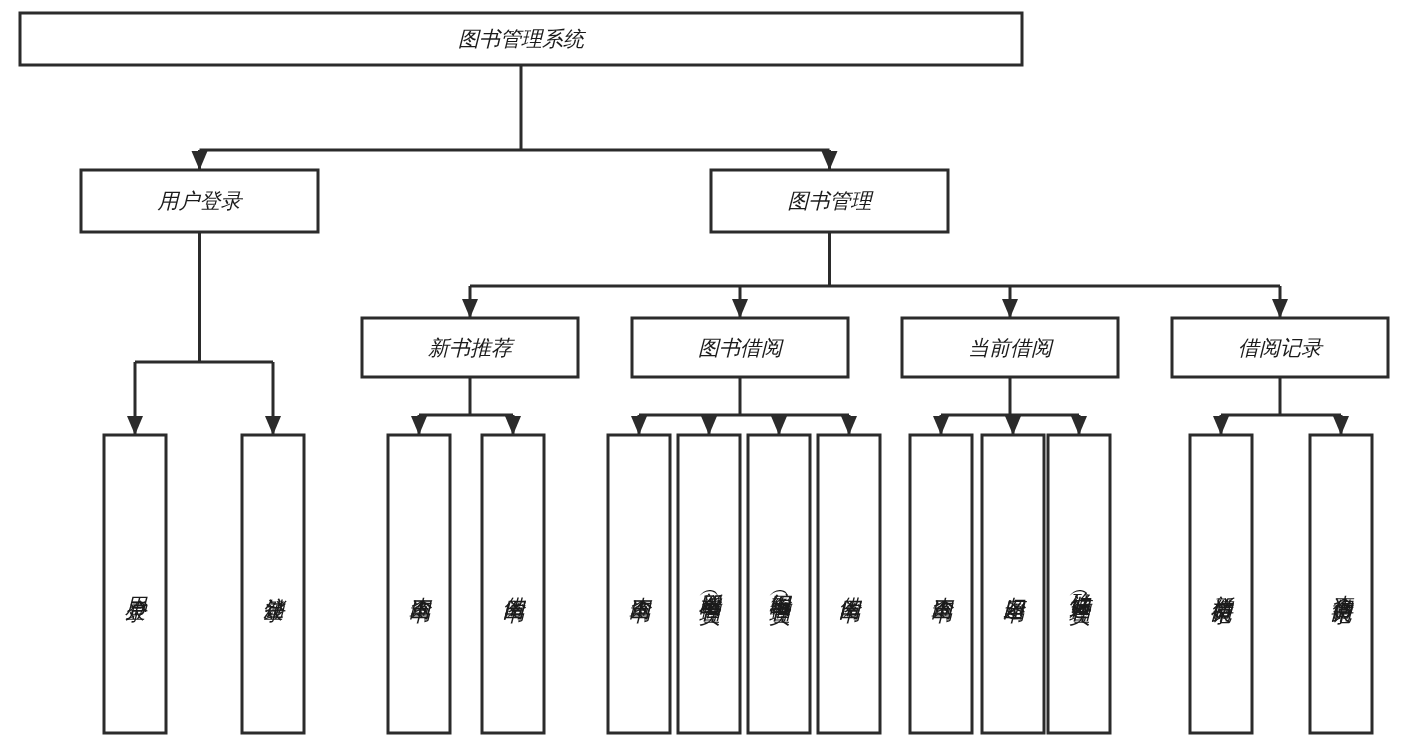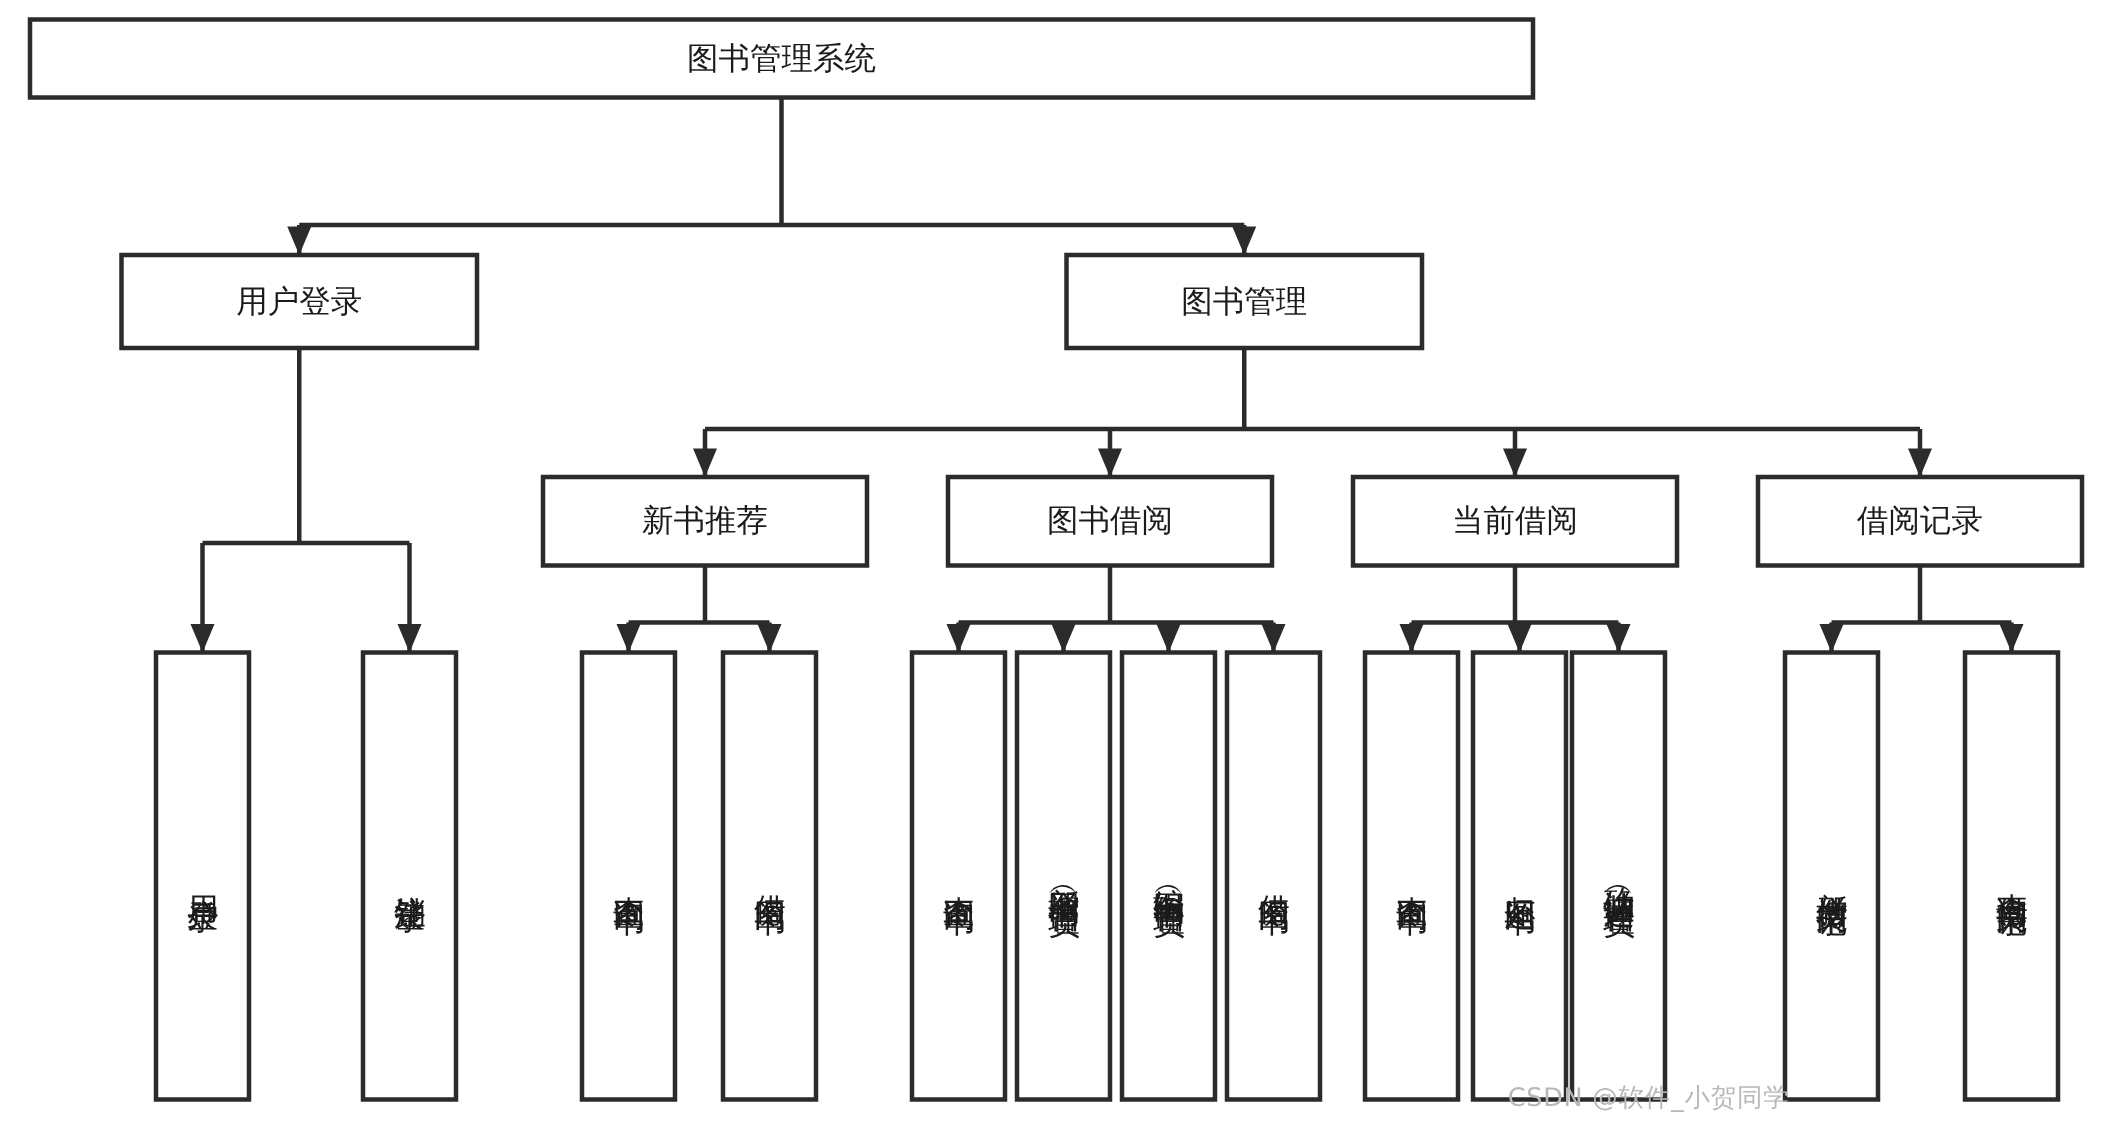--- a/index.html
+++ b/index.html
@@ -11,20 +11,21 @@
     width: 1405px;
     height: 747px;
     font-family: "DejaVu Sans", "Liberation Sans", sans-serif;
     overflow: hidden;
   }
   #diagram-root {
     position: relative;
     width: 1201px;
     height: 747px;
     background: #ffffff;
+    font-style: italic;
   }
   svg.diagram-canvas {
     position: absolute;
     left: 0;
     top: 0;
     width: 1405px;
     height: 747px;
     display: block;
   }
   .node-rect {
@@ -201,14 +202,13 @@
       <div class="leaf-label-box" style="left: 1048px; top: 435px; width: 62px; height: 298px;">
         <span class="leaf-label-text">确认归还（管理员）</span>
       </div>
       <div class="leaf-label-box" style="left: 1190px; top: 435px; width: 62px; height: 298px;">
         <span class="leaf-label-text">新增借阅记录</span>
       </div>
       <div class="leaf-label-box" style="left: 1310px; top: 435px; width: 62px; height: 298px;">
         <span class="leaf-label-text">查询借阅记录</span>
       </div>
     </div>
-  <div class="watermark">CSDN @软件_小贺同学</div>
 </div>
 
 </body></html>

